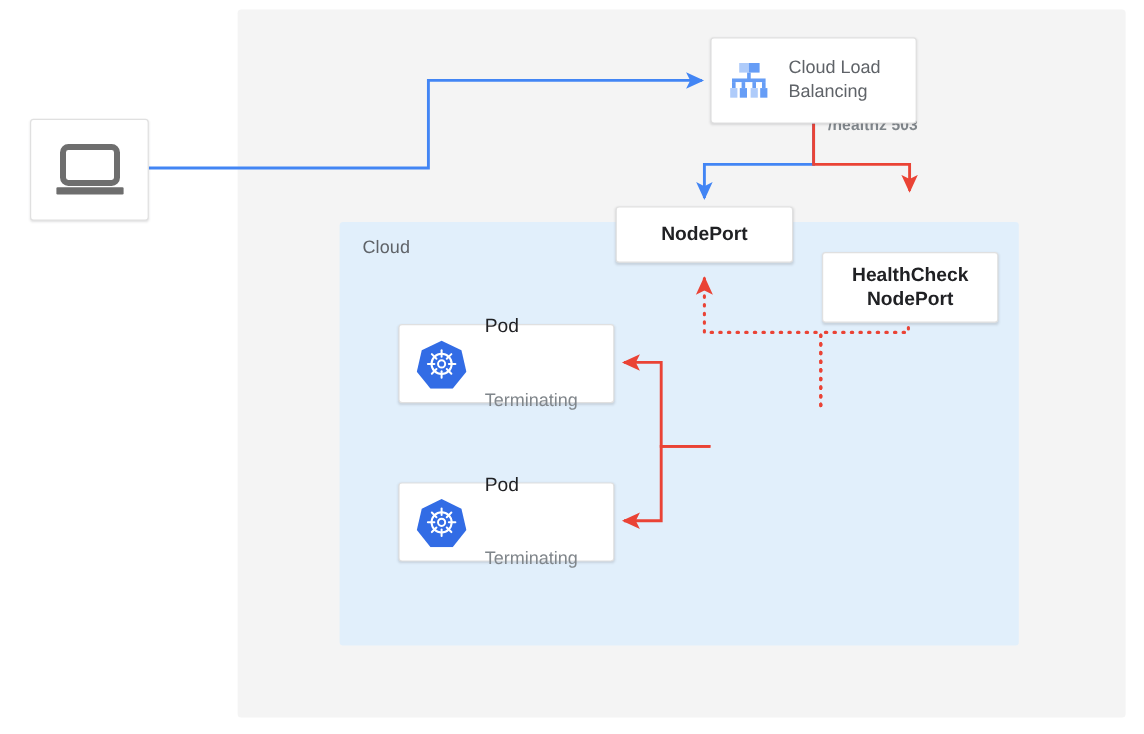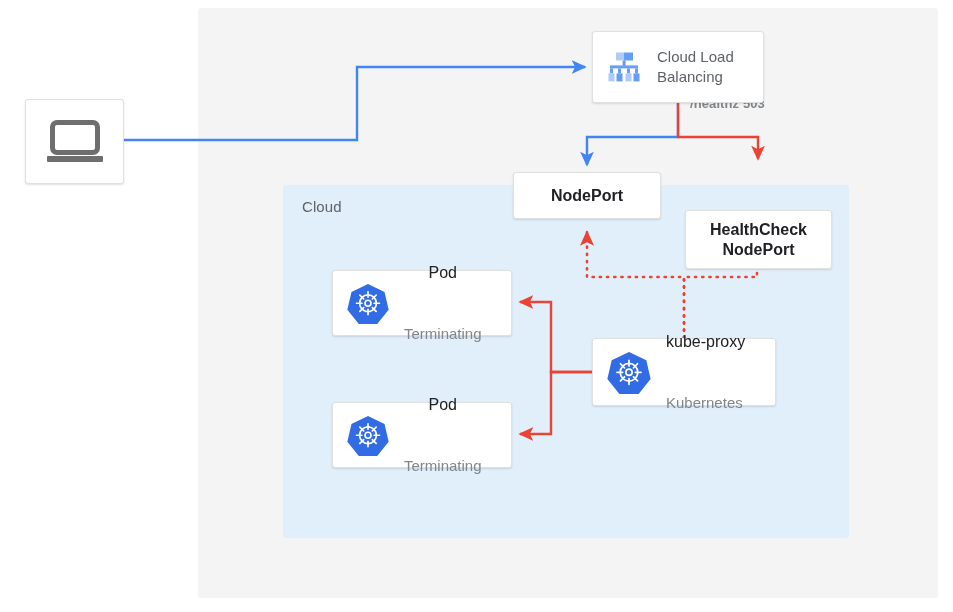--- a/index.html
+++ b/index.html
@@ -126,21 +126,20 @@
     white-space: pre-line;
   }
 
   
   .pod-card {
     left: 332px;
     width: 180px;
     height: 66px;
     display: flex;
     align-items: center;
-    text-align: center;
   }
   .pod-card-1 { top: 270px; }
   .pod-card-2 { top: 402px; }
   .kp-card {
     left: 592px;
     top: 338px;
     width: 184px;
     height: 68px;
     display: flex;
     align-items: center;
@@ -308,35 +307,14 @@
         <line x1="33.3" y1="15.0" x2="28.9" y2="19.4"></line>
         <line x1="19.1" y1="29.2" x2="14.7" y2="33.6"></line>
       </g>
     </svg>
     <div class="card-text">
       <div class="card-title">Pod</div>
       <div class="card-sub">Terminating</div>
     </div>
   </div>
 
-  <div class="card kp-card">
-    <svg class="k8s-icon kp-icon" viewBox="0 0 48 48" xmlns="http://www.w3.org/2000/svg">
-      <polygon points="24,2.2 42.9,11.3 47.6,31.7 34.5,48 13.5,48 0.4,31.7 5.1,11.3" fill="#326ce5"></polygon>
-      <g fill="none" stroke="#ffffff" stroke-width="1.9" stroke-linecap="round">
-        <circle cx="24" cy="24.3" r="9.6"></circle>
-        <circle cx="24" cy="24.3" r="3.4"></circle>
-        <line x1="24" y1="11.2" x2="24" y2="17.4"></line>
-        <line x1="24" y1="31.2" x2="24" y2="37.4"></line>
-        <line x1="10.9" y1="24.3" x2="17.1" y2="24.3"></line>
-        <line x1="30.9" y1="24.3" x2="37.1" y2="24.3"></line>
-        <line x1="14.7" y1="15.0" x2="19.1" y2="19.4"></line>
-        <line x1="28.9" y1="29.2" x2="33.3" y2="33.6"></line>
-        <line x1="33.3" y1="15.0" x2="28.9" y2="19.4"></line>
-        <line x1="19.1" y1="29.2" x2="14.7" y2="33.6"></line>
-      </g>
-    </svg>
-    <div class="card-text">
-      <div class="card-title">kube-proxy</div>
-      <div class="card-sub">Kubernetes</div>
-    </div>
-  </div>
 
 </div>
 
 </body></html>

